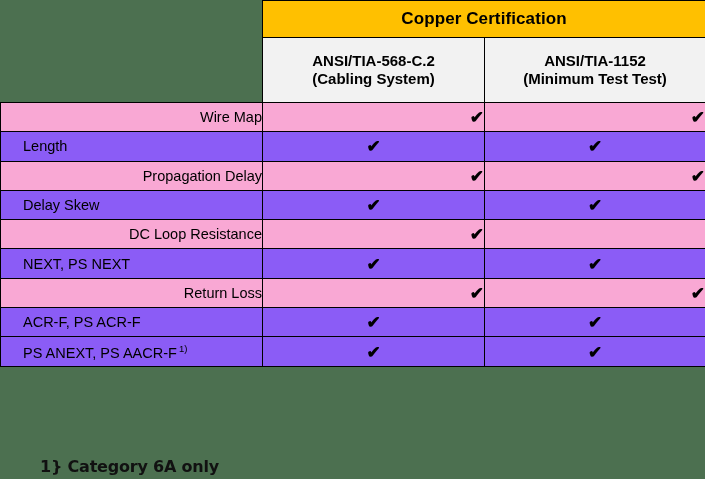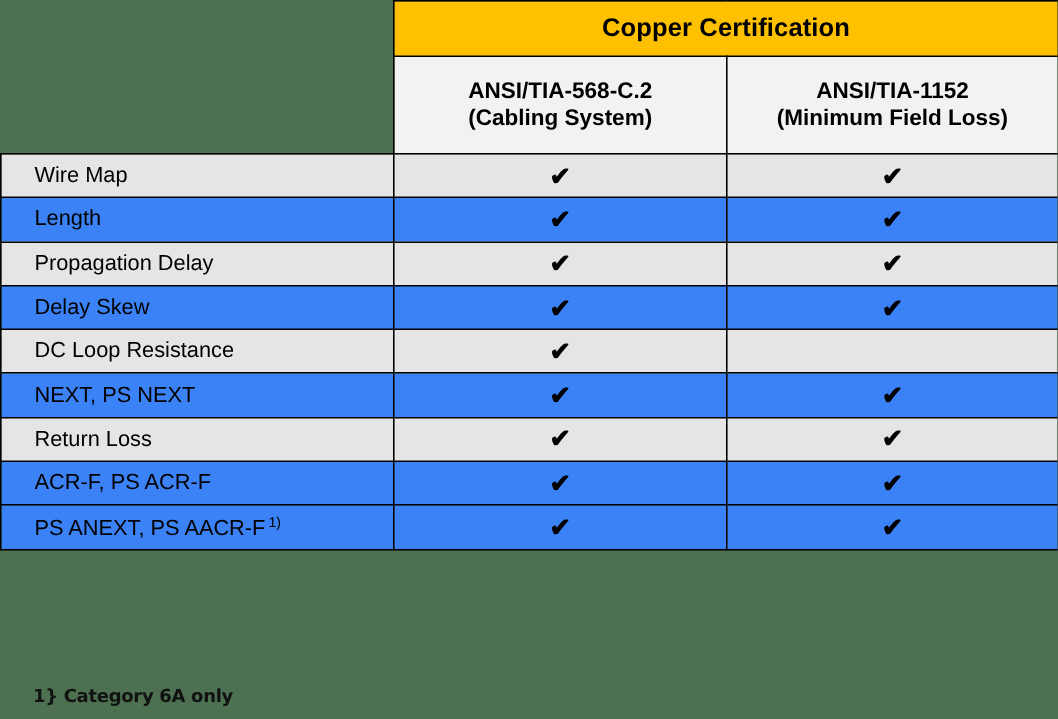--- a/index.html
+++ b/index.html
@@ -90,44 +90,44 @@
     white-space: nowrap;
   }
   td.mark {
     border: 1.5px solid #000000;
     text-align: center;
     vertical-align: middle;
     font-size: 16px;
     color: #000000;
     padding: 0;
   }
-  tr.odd td { background: #e5e5e5; }
-  tr.even td { background: #3b82f6; }
+  tr.odd td { background: #f9a8d4; text-align: right; }
+  tr.even td { background: #8b5cf6; }
 
   .tick {
     display: inline-block;
     font-size: 17px;
     line-height: 1;
     font-weight: bold;
     transform: translateY(1px);
   }
   .tick.empty { visibility: hidden; }
 
   sup.fn {
     font-size: 9.5px;
     vertical-align: super;
     margin-left: 2px;
   }
 
   
   .footnote {
     position: absolute;
-    left: 22px;
+    left: 40px;
     top: 457px;
-    font-size: 12px;
+    font-size: 16px;
     font-weight: bold;
     color: #111111;
     font-family: "DejaVu Sans", sans-serif;
     letter-spacing: -0.2px;
     white-space: nowrap;
   }
 </style>
 </head>
 <body>
 
@@ -145,21 +145,21 @@
         <th class="group-header" colspan="2">Copper Certification</th>
       </tr>
       <tr>
         <td class="corner-blank-2"></td>
         <th class="std-header">
           <span>ANSI/TIA-568-C.2</span>
           <span class="line2">(Cabling System)</span>
         </th>
         <th class="std-header">
           <span>ANSI/TIA-1152</span>
-          <span class="line2">(Minimum Field Loss)</span>
+          <span class="line2">(Minimum Test Test)</span>
         </th>
       </tr>
     </thead>
     <tbody id="tbody">
         <tr class="odd">
           <td class="param"><span>Wire Map</span></td>
           <td class="mark"><span class="tick">✔</span></td>
           <td class="mark"><span class="tick">✔</span></td>
         </tr>
         <tr class="even">

